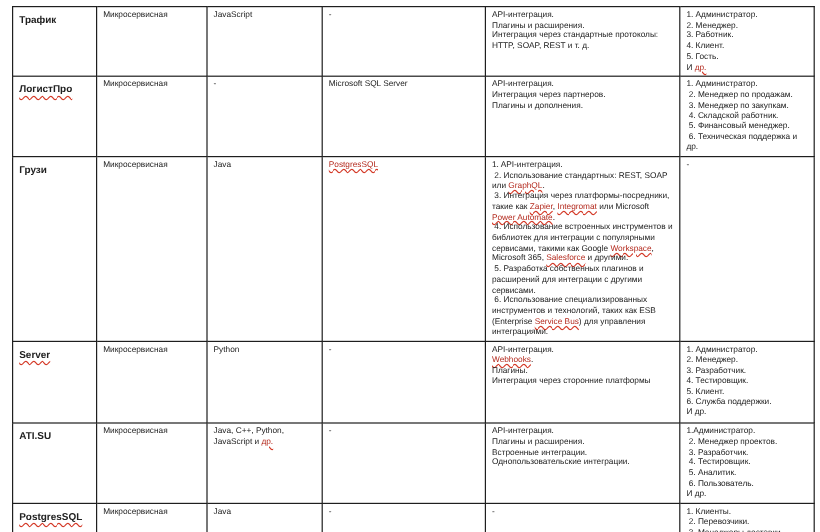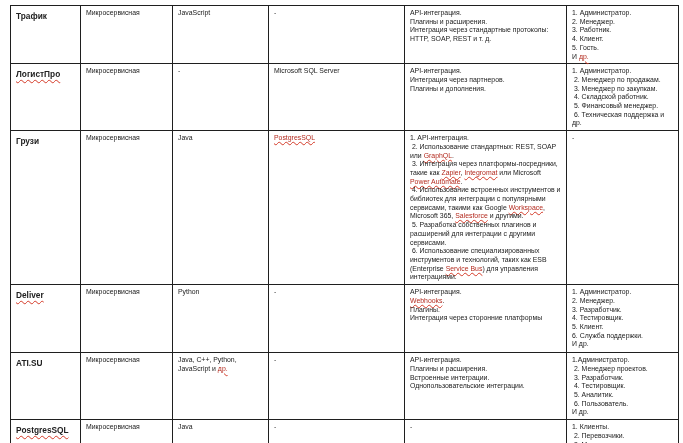--- a/index.html
+++ b/index.html
@@ -117,21 +117,21 @@
     <td><span>1. API-интеграция.
 &nbsp;2. Использование стандартных: REST, SOAP или </span><span class="flag">GraphQL</span><span>.
 &nbsp;3. Интеграция через платформы-посредники, такие как </span><span class="flag">Zapier</span><span>, </span><span class="flag">Integromat</span><span> или Microsoft </span><span class="flag">Power Automate</span><span>.
 &nbsp;4. Использование встроенных инструментов и библиотек для интеграции с популярными сервисами, такими как Google </span><span class="flag">Workspace</span><span>, Microsoft 365, </span><span class="flag">Salesforce</span><span> и другими.
 &nbsp;5. Разработка собственных плагинов и расширений для интеграции с другими сервисами.
 &nbsp;6. Использование специализированных инструментов и технологий, таких как ESB (Enterprise </span><span class="flag">Service Bus</span><span>) для управления интеграциями.</span></td>
     <td><span>-</span></td>
   </tr>
 
   <tr>
-    <td class="col-name"><span class="flag-dark">Deliver</span></td>
+    <td class="col-name"><span class="flag-dark">Server</span></td>
     <td><span>Микросервисная</span></td>
     <td><span>Python</span></td>
     <td><span>-</span></td>
     <td><span>API-интеграция.
 </span><span class="flag">Webhooks</span><span>.
 Плагины.
 Интеграция через сторонние платформы</span></td>
     <td><span>1. Администратор.
 2. Менеджер.
 3. Разработчик.

